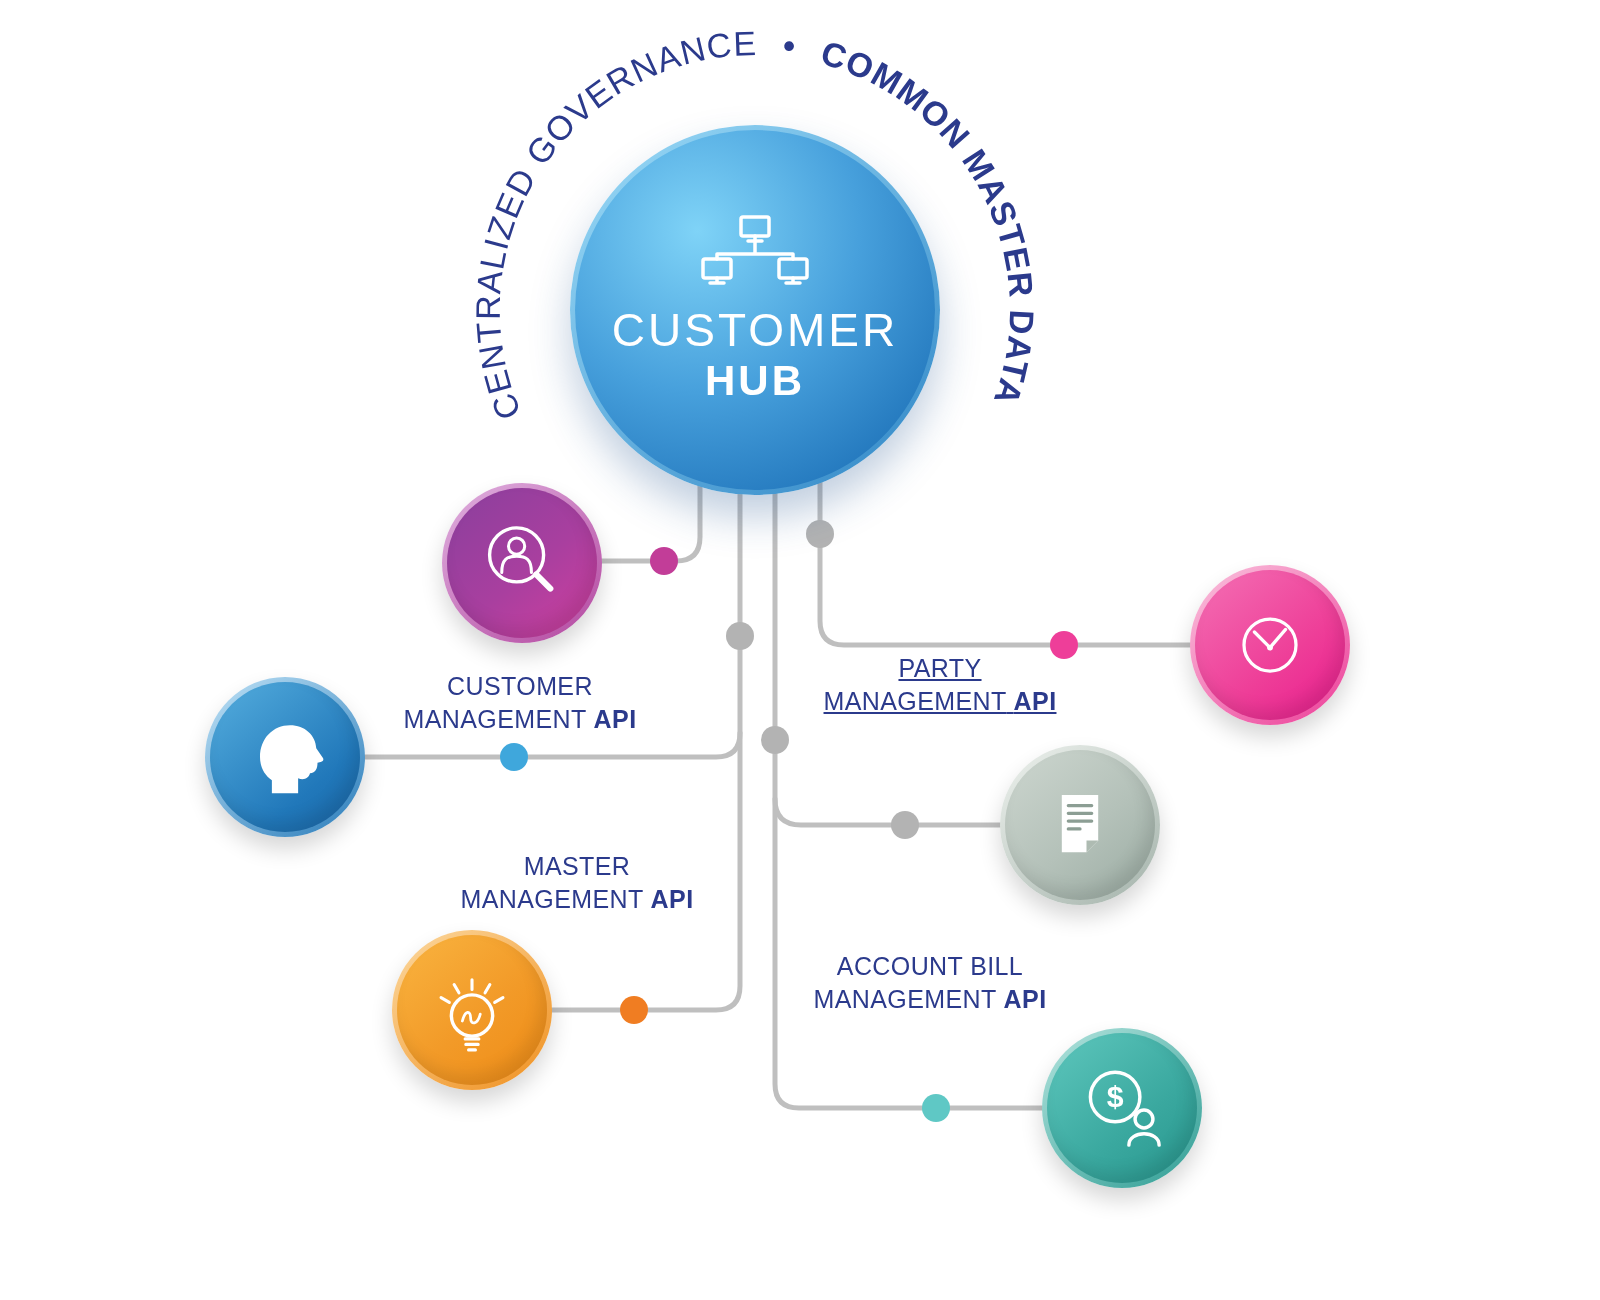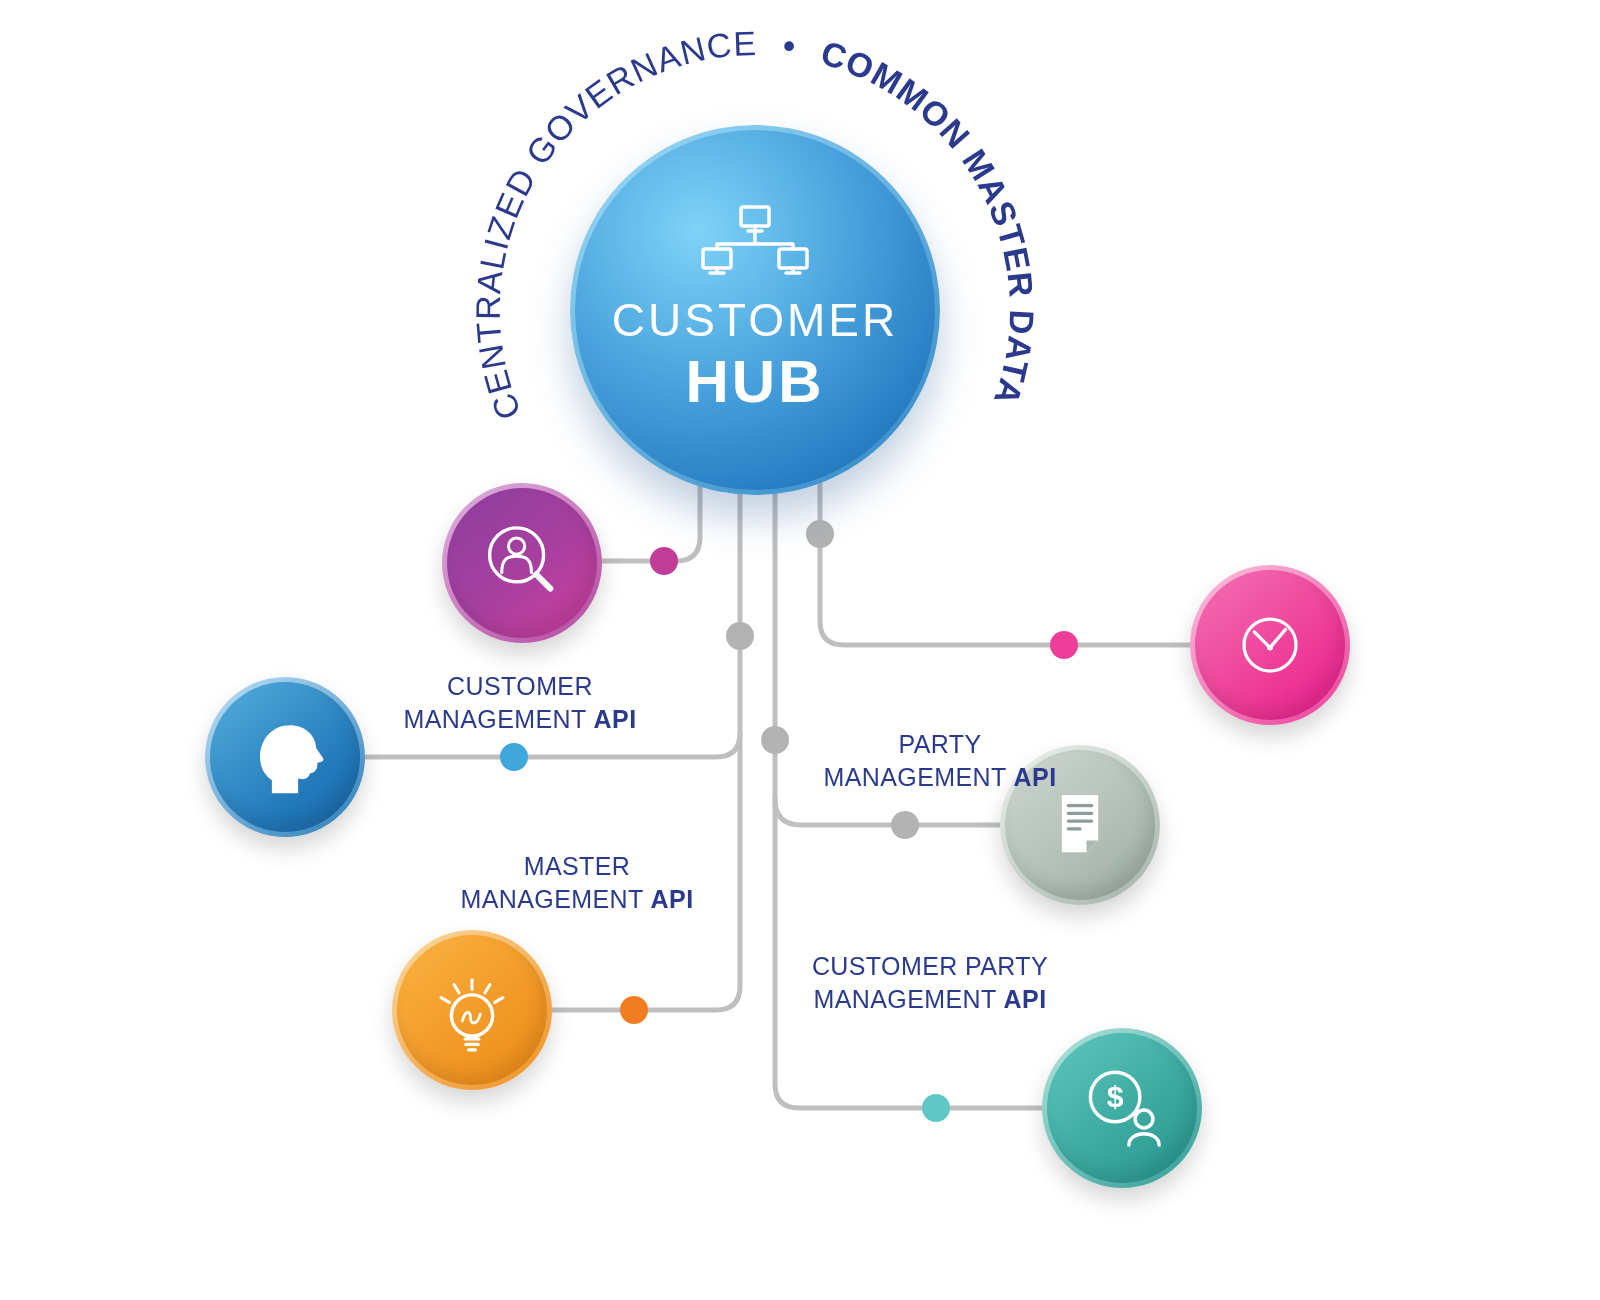--- a/index.html
+++ b/index.html
@@ -14,21 +14,21 @@
     border-radius:50%;
     background: linear-gradient(320deg, #2f86c6 0%, #9ddcf8 100%);
     box-shadow: 0 22px 40px rgba(30,80,140,0.28);
   }
   .hub-inner {
     position:absolute; inset:5px; border-radius:50%;
     background: radial-gradient(circle at 34% 28%, #7fd3f7 0%, #47a0dc 46%, #1d71b8 88%, #1a67ab 100%);
     display:flex; flex-direction:column; align-items:center; justify-content:center;
   }
   .hub-title { color:#fff; font-size:46px; font-weight:400; letter-spacing:3px; line-height:1.15; }
-  .hub-sub   { color:#fff; font-size:60px; font-weight:700; letter-spacing:3px; line-height:1.15;text-align:right; }
+  .hub-sub   { color:#fff; font-size:42px; font-weight:700; letter-spacing:3px; line-height:1.15;text-align:right; }
   .hub-icon  { margin-bottom:12px; }
 
   
   .sat { position:absolute; width:160px; height:160px; border-radius:50%;
          box-shadow: 0 12px 22px rgba(0,0,0,0.16); }
   .sat-inner { position:absolute; inset:5px; border-radius:50%;
                display:flex; align-items:center; justify-content:center;
                box-shadow: inset -6px -10px 16px rgba(0,0,0,0.10); }
 
   .sat-purple       { left:442px;  top:483px;  background:linear-gradient(320deg,#b3479f,#e0b2e0); }
@@ -48,21 +48,21 @@
 
   .sat-teal         { left:1042px; top:1028px; background:linear-gradient(320deg,#2f9d94,#b4e4de); }
   .sat-teal    .sat-inner { background:linear-gradient(140deg,#5ec7bd 0%, #3aa89f 60%, #27968d 100%); }
 
   
   .api-label { position:absolute; width:320px; text-align:center;
                color:#2b3a8c; font-size:25px; line-height:1.3; letter-spacing:0.4px; }
   .api-label .bold { font-weight:700; }
   .label-customer      { left:360px; top:670px; }
   .label-account       { left:417px; top:850px; }
-  .label-party         { left:780px; top:728px; }
+  .label-party         { left:780px; top:652px;text-decoration:underline; }
   .label-customer-bill { left:770px; top:950px; }
 
   
   .arc-text { font-family:"Liberation Sans", sans-serif; font-size:34px; letter-spacing:1px; fill:#2b3a8c; }
 </style>
 </head>
 <body>
 
 <div class="canvas">
 
@@ -196,18 +196,18 @@
     <span class="bold">API</span>
   </div>
 
   <div class="api-label label-party">
     <span>PARTY</span><br>
     <span>MANAGEMENT</span>
     <span class="bold">API</span>
   </div>
 
   <div class="api-label label-customer-bill">
-    <span>CUSTOMER PARTY</span><br>
+    <span>ACCOUNT BILL</span><br>
     <span>MANAGEMENT</span>
     <span class="bold">API</span>
   </div>
 
 </div>
 
 </body></html>

